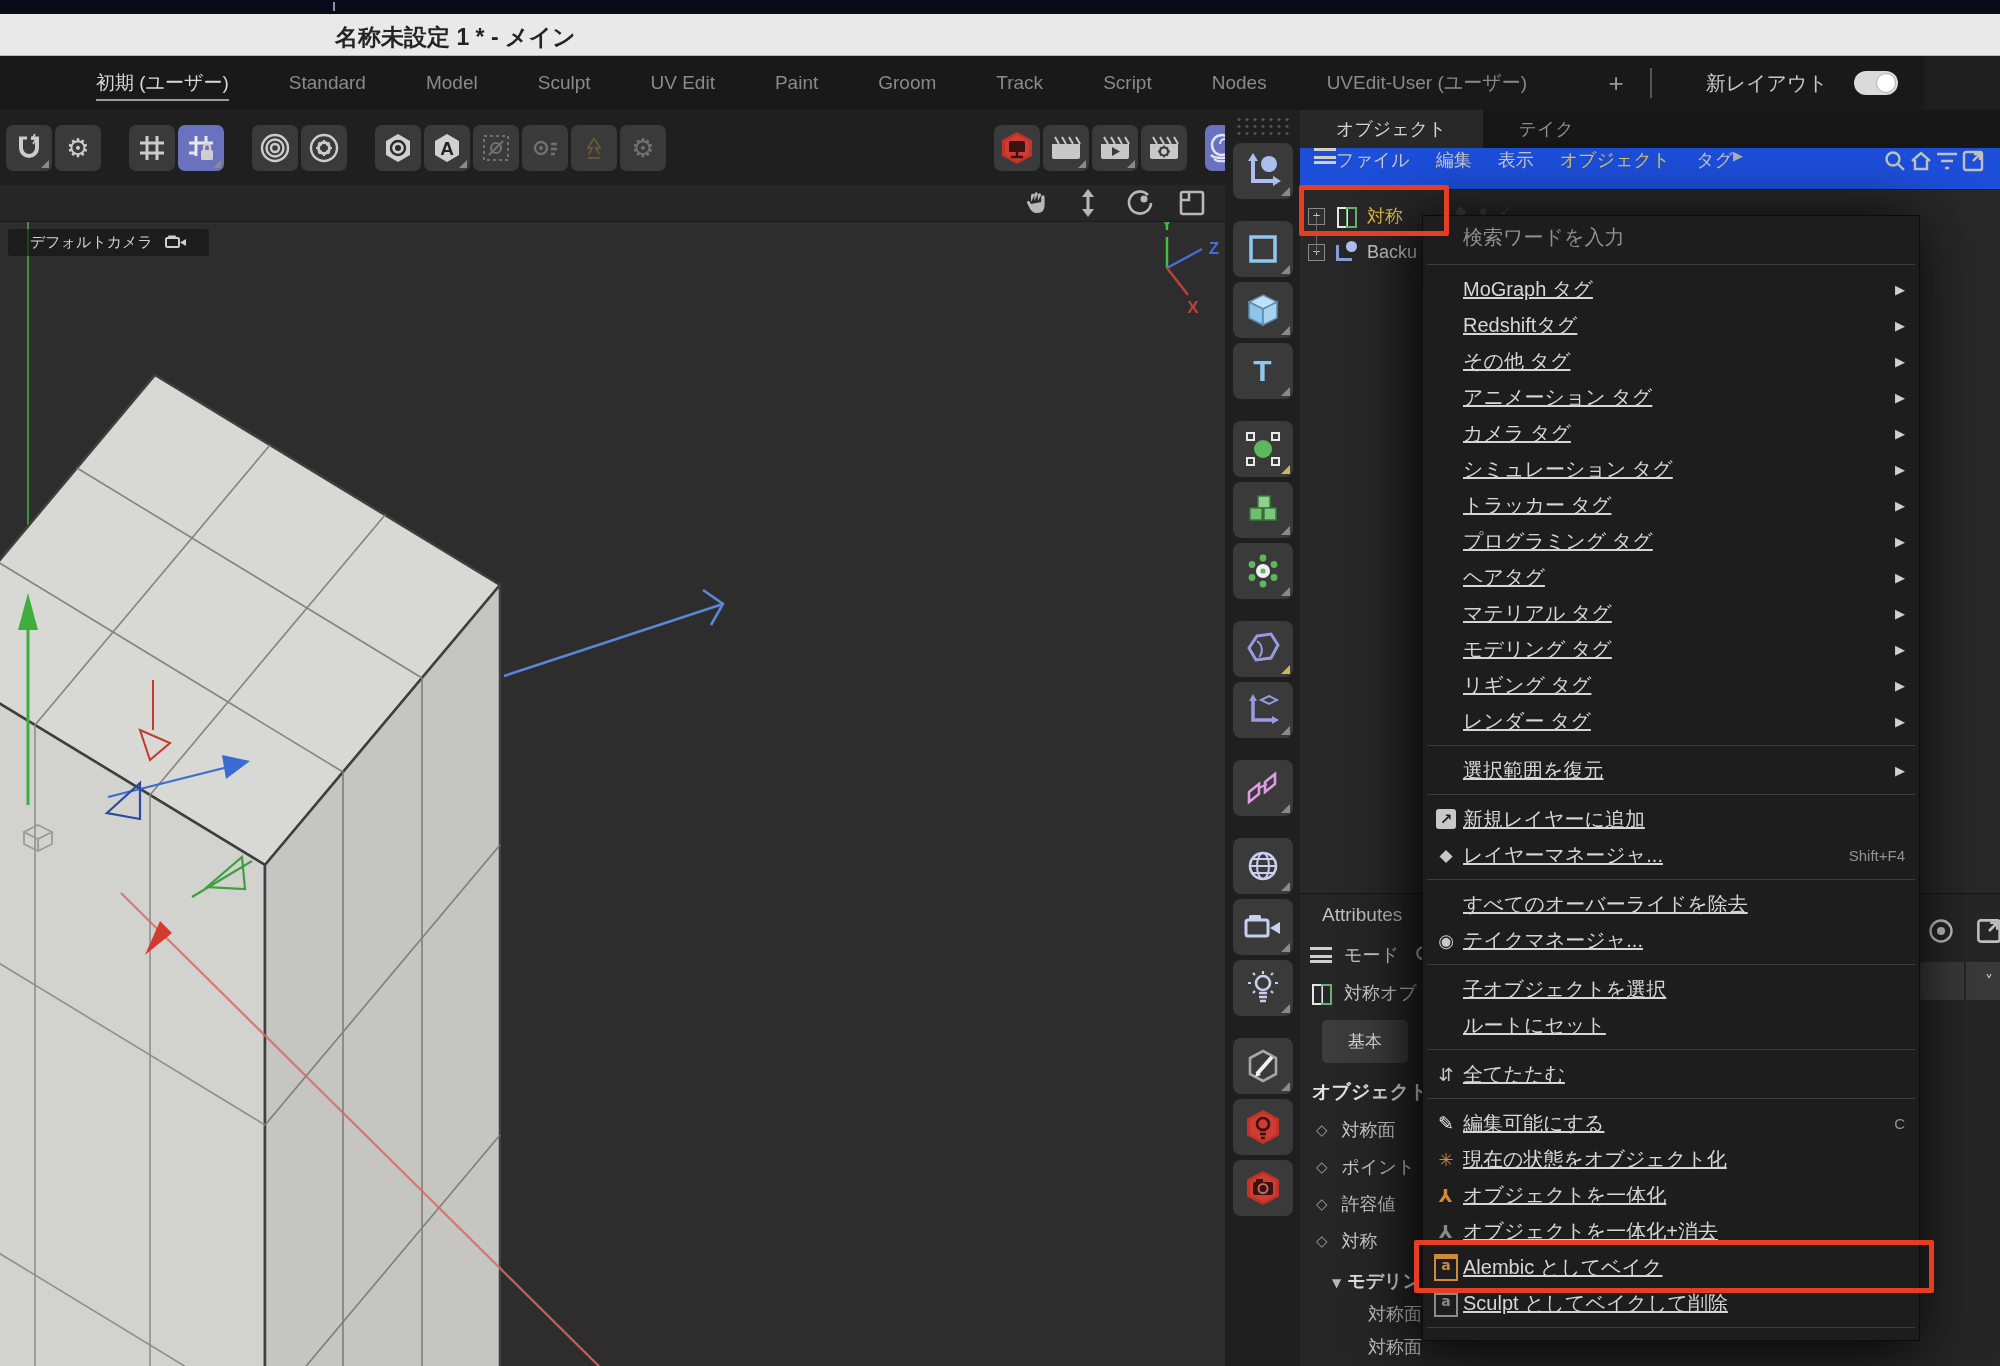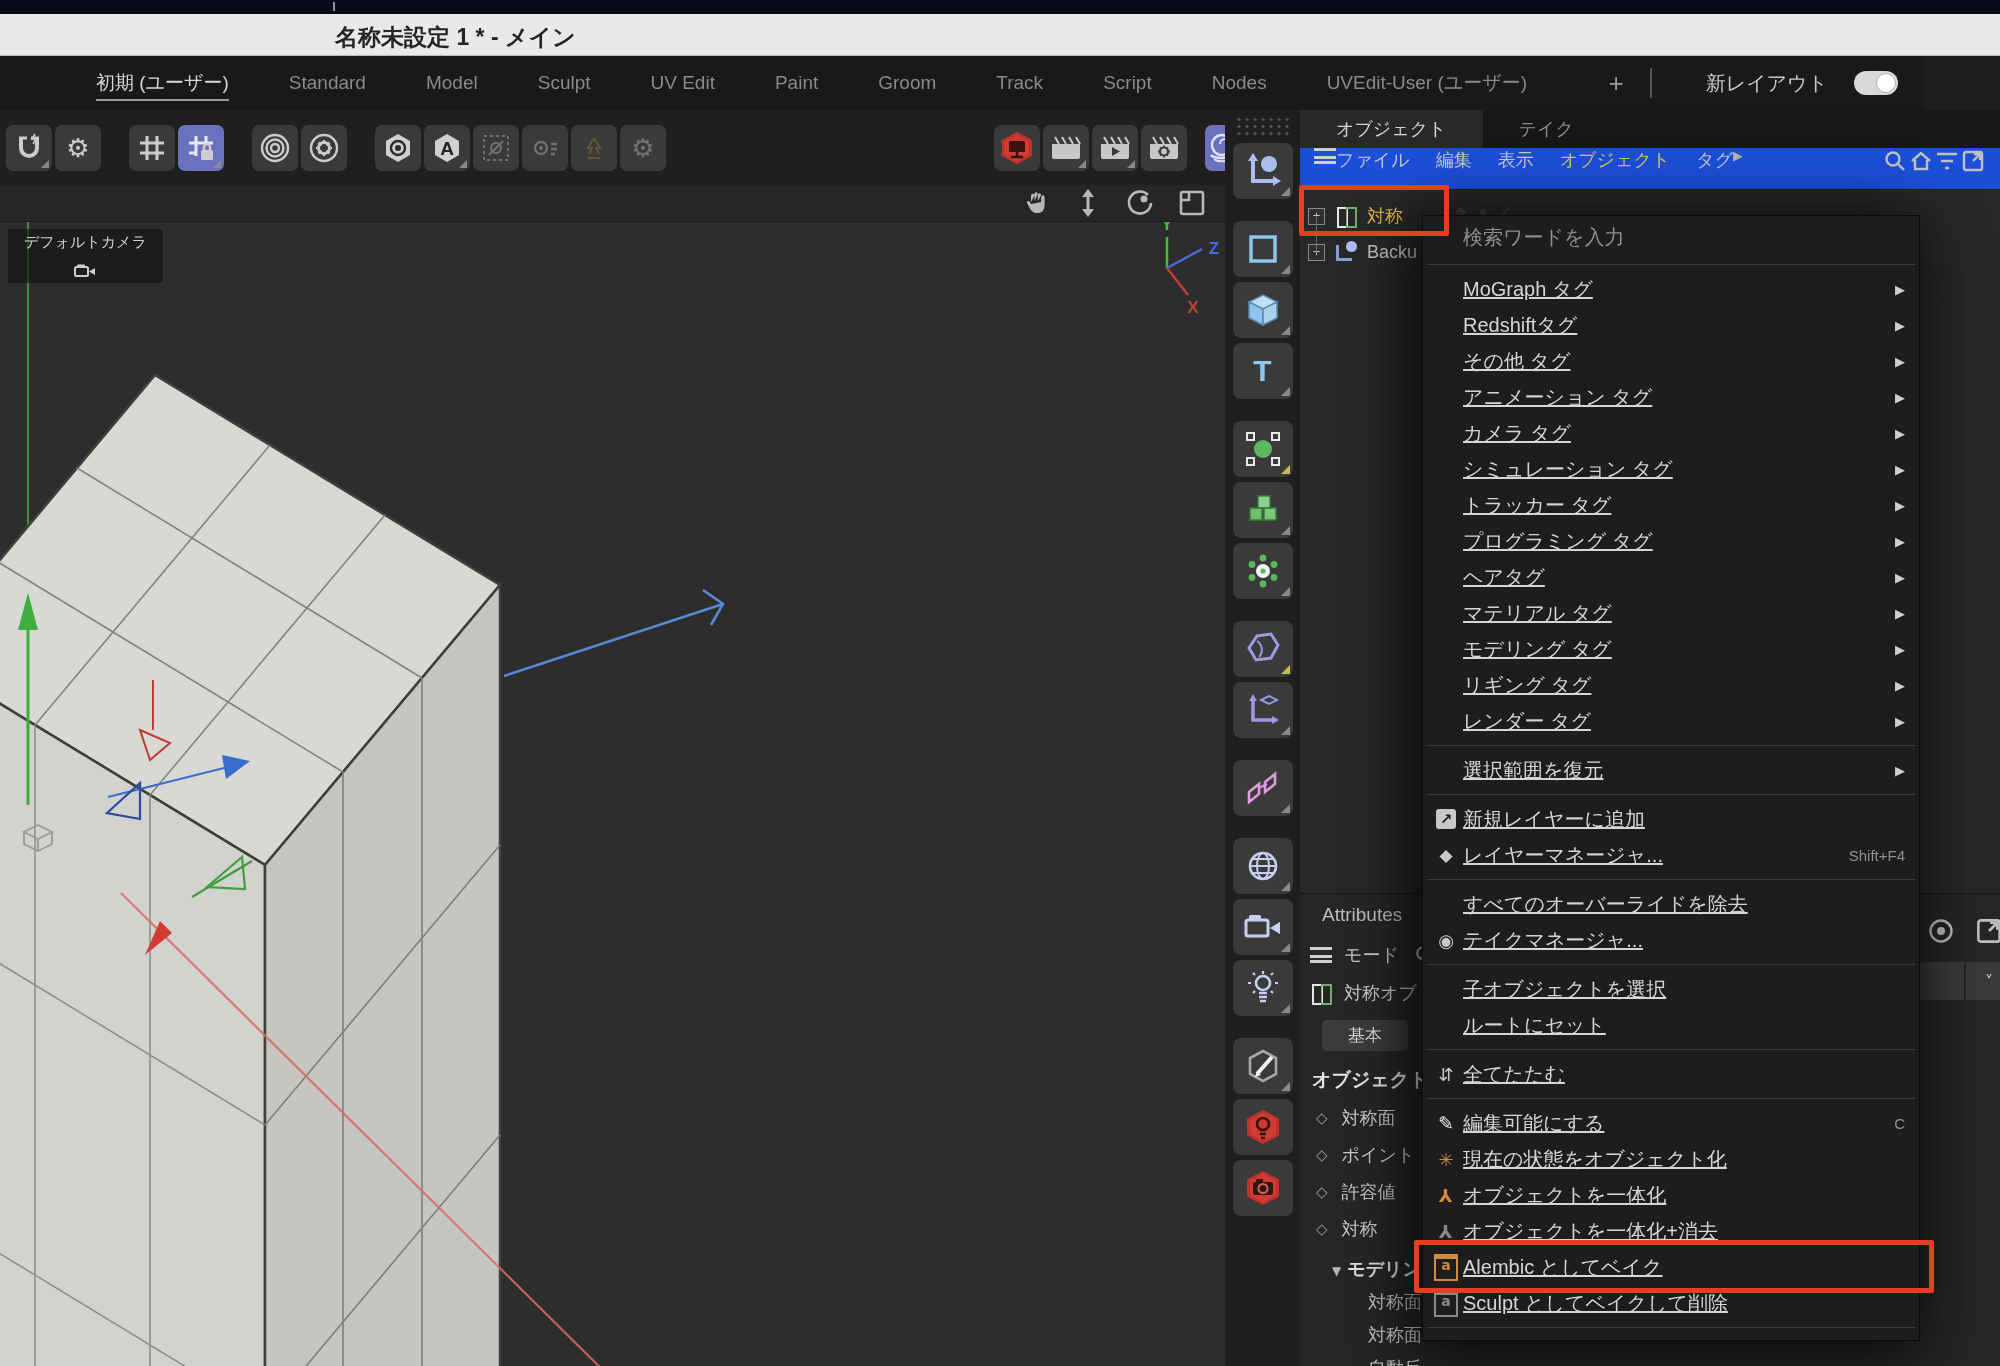--- a/index.html
+++ b/index.html
@@ -34,21 +34,21 @@
 .tbtn { width:46px; height:46px; background:#3a3a3a; border-radius:7px; display:flex; align-items:center; justify-content:center; position:relative; }
 .tbtn.active { background:#6a72c0; }
 .tbtn.dim svg, .tbtn.dim span { opacity:.38; }
 .tbtn .glyph { font-family:"DejaVu Sans",sans-serif; font-size:26px; color:#cccccc; line-height:1; }
 .tbtn.corner::after { content:""; position:absolute; right:3px; bottom:3px; border-left:8px solid transparent; border-bottom:8px solid #8a8a8a; }
 
 
 #viewport { left:0; top:185px; width:1225px; height:1181px; background:#2d2d2d; overflow:hidden; }
 #vp-header { position:absolute; left:0; top:0; width:1225px; height:37px; background:#262626; border-bottom:1px solid #1a1a1a; display:flex; justify-content:flex-end; align-items:center; gap:22px; padding-right:18px; z-index:3; }
 .vp-nav { width:30px; height:26px; display:flex; align-items:center; justify-content:center; }
-#camera-chip { position:absolute; left:8px; top:44px; background:rgba(18,18,18,.62); border-radius:3px; padding:4px 16px; display:flex; align-items:center; gap:12px; z-index:3;flex-direction:column; }
+#camera-chip { position:absolute; left:8px; top:44px; background:rgba(18,18,18,.62); border-radius:3px; padding:4px 22px; display:flex; align-items:center; gap:12px; z-index:3; }
 #camera-chip .lbl { font-size:15px; color:#d2d2d2; }
 #vp-canvas { position:absolute; left:0; top:0; width:1225px; height:1181px; }
 
 
 #side-toolbar { left:1225px; top:110px; width:75px; height:1256px; background:#1f1f1f; display:flex; flex-direction:column; align-items:center; }
 #side-dots { width:56px; height:22px; margin-top:6px; background-image:radial-gradient(#4d4d4d 1.5px, transparent 1.6px); background-size:8px 7px; }
 .sbtn { width:60px; height:56px; background:#3a3a3a; border-radius:8px; margin-top:5px; display:flex; align-items:center; justify-content:center; position:relative; flex:none; }
 .sbtn.gap { margin-top:22px; }
 .sbtn.corner::after { content:""; position:absolute; right:3px; bottom:3px; border-left:9px solid transparent; border-bottom:9px solid #8a8a8a; }
 .sbtn.cornerY::after { content:""; position:absolute; right:3px; bottom:3px; border-left:9px solid transparent; border-bottom:9px solid #c8b858; }
@@ -79,21 +79,21 @@
 .ticon-backup::after { content:""; position:absolute; right:0px; top:0px; width:11px; height:11px; border-radius:50%; background:#aebdf0; }
 #tree-vline { position:absolute; left:16px; top:26px; width:1px; height:36px; background:#6a6a6a; }
 #ghost-icons { position:absolute; left:155px; top:12px; display:flex; gap:12px; }
 #ghost-icons span { color:#3f3f3f; font-size:15px; }
 
 
 #attr-panel { left:1300px; top:893px; width:700px; height:473px; background:#262626; border-top:1px solid #161616; padding:8px 0 0 10px; }
 #attr-title { font-size:19px; color:#bfbfbf; padding:2px 0 10px 12px; }
 .attr-row { display:flex; align-items:center; gap:12px; height:38px; }
 .attr-row .txt { font-size:18px; color:#c8c8c8; }
-#basic-tab { display:inline-block; margin:8px 0 6px 12px; background:#3c3c3c; border-radius:5px; padding:4px 26px; font-size:17px; color:#d8d8d8; }
+#basic-tab { display:inline-block; margin:8px 0 6px 12px; background:#3c3c3c; border-radius:5px; padding:10px 26px; font-size:17px; color:#d8d8d8; }
 .attr-section { font-size:19px; font-weight:bold; color:#e4e4e4; padding:10px 0 6px 2px; }
 .attr-prop { display:flex; align-items:center; height:37px; gap:14px; padding-left:6px; }
 .attr-prop::before { content:"◇"; color:#9a9a9a; font-size:15px; font-family:"DejaVu Sans",sans-serif; }
 .attr-prop .txt { font-size:18px; color:#c8c8c8; }
 #modeling-header { font-size:18px; font-weight:bold; color:#e0e0e0; padding:10px 0 4px 22px; }
 #modeling-header::before { content:"▼"; color:#b8b8b8; font-size:12px; margin-right:6px; font-family:"DejaVu Sans",sans-serif; }
 .attr-sub { height:33px; display:flex; align-items:center; padding-left:58px; }
 .attr-sub .txt { font-size:18px; color:#c4c4c4; }
 #attr-search-icon { margin-left:4px; }
 #attr-right-icons { position:absolute; left:628px; top:24px; display:flex; gap:22px; }

